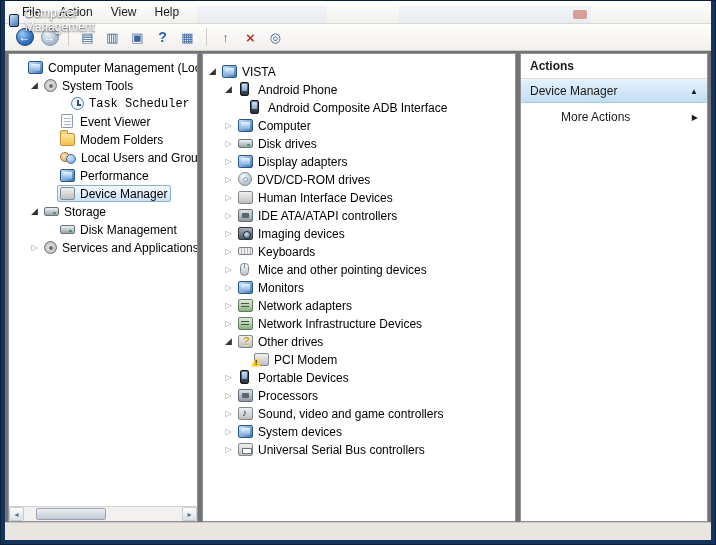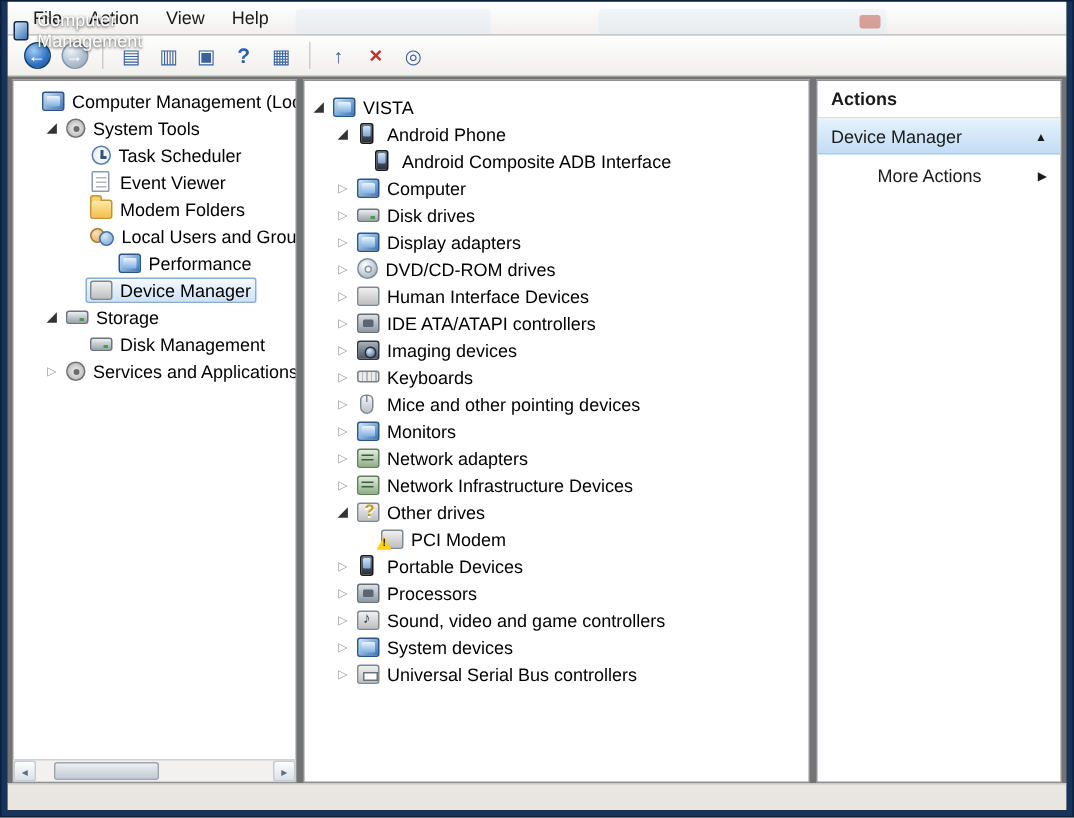--- a/index.html
+++ b/index.html
@@ -31,21 +31,21 @@
   .tbtn.forward .tico{width:18px;height:18px;border-radius:50%;background:radial-gradient(circle at 35% 30%,#eff3f8,#aebecf 60%,#90a3b8);border:1px solid #8496aa;color:#fff;font-size:12px;line-height:16px}
   .tico.help{font-weight:bold;color:#2a5fb8;font-size:14px}
   .tico.uninstall{color:#b63a31;font-weight:bold;font-size:15px}
   .tsep{width:1px;height:18px;background:#cfcdc9;margin:0 5px}
   
   .content{flex:1;display:flex;gap:4px;padding:2px 3px 0 3px;overflow:hidden}
   .pane{background:#fff;border:1px solid #8e9297;overflow:hidden}
   .left-pane{width:190px;flex:none;display:flex;flex-direction:column}
   .tree{flex:1;overflow:hidden;padding-top:4px}
   .mid-pane{flex:1;padding-top:4px}
-  .actions-pane{width:164px;flex:none;display:flex;flex-direction:column}
+  .actions-pane{width:188px;flex:none;display:flex;flex-direction:column}
   .actions-header{height:25px;line-height:25px;padding:0 9px;font-weight:bold;font-size:12px;color:#1a1a1a;border-bottom:1px solid #dcdcdc}
   .action-row{height:24px;display:flex;align-items:center;padding:0 9px;font-size:12px;color:#1a1a1a;position:relative}
   .action-row.selected{background:linear-gradient(#e3f1fc,#c3ddf4);border-top:1px solid #ecf5fc;border-bottom:1px solid #a9cbe8}
   .action-row.more{margin-top:2px;padding-left:40px}
   .chev{margin-left:auto;font-size:8px;color:#1a1a1a}
   .chev.up::after{content:"▲"}
   .chev.right::after{content:"▶"}
   
   .trow{height:18px;display:flex;align-items:center;white-space:nowrap;font-size:12px;color:#000}
   .tw{width:13px;flex:none;display:inline-block;text-align:center;font-size:8px;color:#9a9a9a}
@@ -179,21 +179,21 @@
                 <span class="tlabel">Computer Management (Local</span>
               </span>
             </div>
             <div class="trow" style="padding-left: 19px;">
               <span class="tw exp">◢</span>
               <span class="hit">
                 <span class="ticon ic-gear"></span>
                 <span class="tlabel">System Tools</span>
               </span>
             </div>
-            <div class="trow" style="padding-left: 36px;">
+            <div class="trow" style="padding-left: 46px; font-family: Liberation Mono, monospace;">
               <span class="tw"></span>
               <span class="hit">
                 <span class="ticon ic-clock"></span>
                 <span class="tlabel">Task Scheduler</span>
               </span>
             </div>
             <div class="trow" style="padding-left: 35px;">
               <span class="tw"></span>
               <span class="hit">
                 <span class="ticon ic-doc"></span>
@@ -207,21 +207,21 @@
                 <span class="tlabel">Modem Folders</span>
               </span>
             </div>
             <div class="trow" style="padding-left: 35px;">
               <span class="tw"></span>
               <span class="hit">
                 <span class="ticon ic-people"></span>
                 <span class="tlabel">Local Users and Groups</span>
               </span>
             </div>
-            <div class="trow" style="padding-left: 54px; align-items: center;">
+            <div class="trow" style="padding-left: 35px; align-items: center;">
               <span class="tw"></span>
               <span class="hit">
                 <span class="ticon ic-monitor"></span>
                 <span class="tlabel">Performance</span>
               </span>
             </div>
             <div class="trow" style="padding-left: 35px;">
               <span class="tw"></span>
               <span class="hit sel">
                 <span class="ticon ic-generic"></span>

